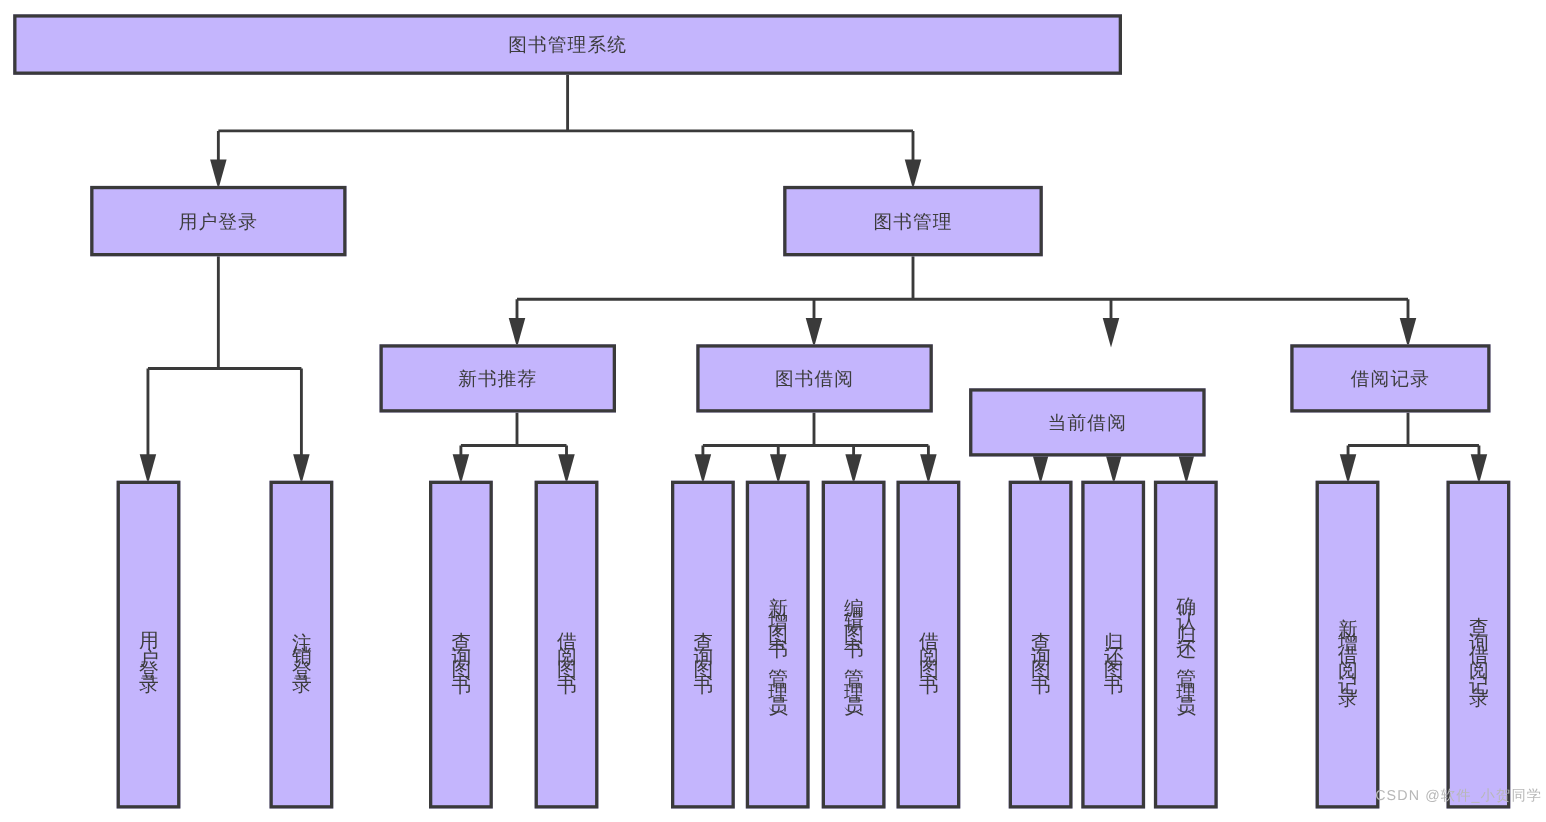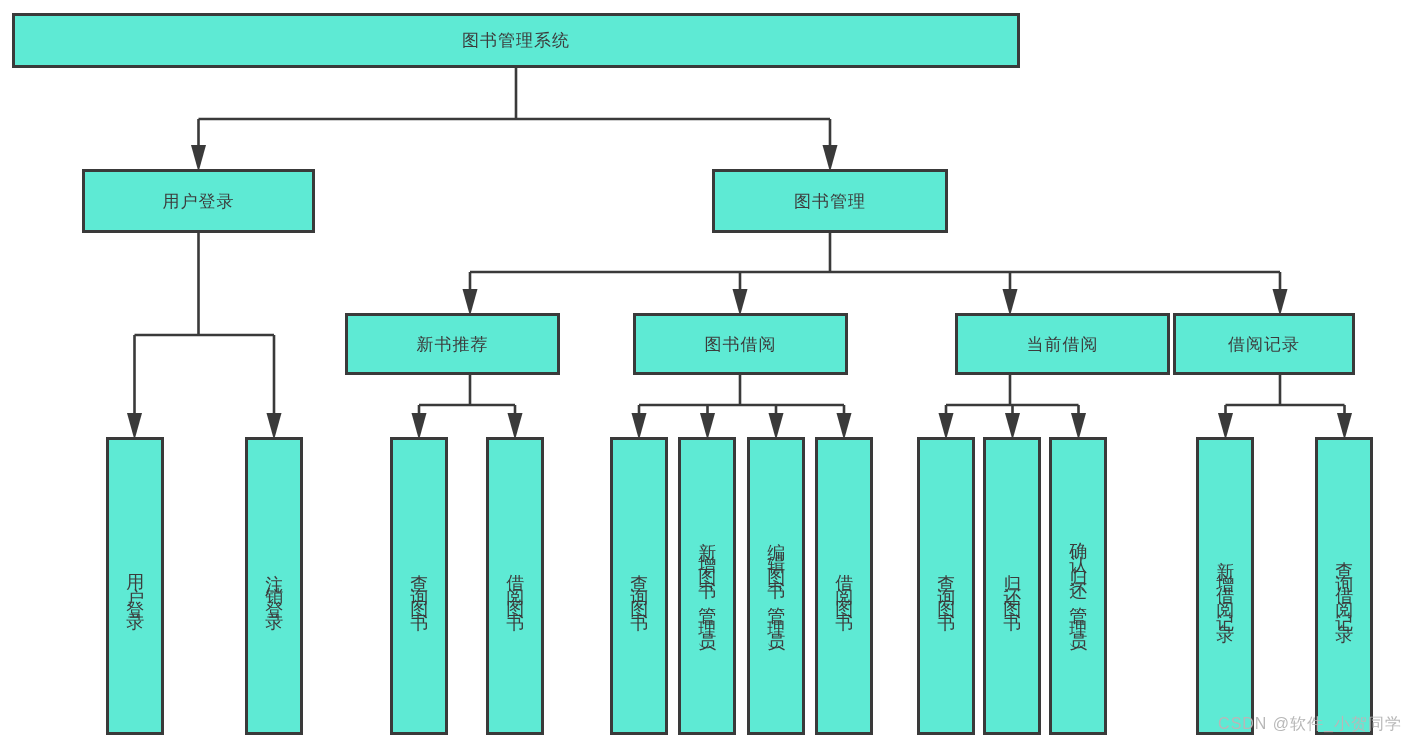--- a/index.html
+++ b/index.html
@@ -9,51 +9,51 @@
     background:#ffffff;
     font-family:"Liberation Sans","DejaVu Sans",sans-serif;
     color:#3c3c3c;
     overflow:hidden;
   }
   .wires{position:absolute;left:0;top:0;width:1405px;height:747px;}
   .node{
     position:absolute;
     box-sizing:border-box;
     border:3px solid #3a3a3a;
-    background:#5eead4;
+    background:#c4b5fd;
     display:flex;align-items:center;justify-content:center;
     text-align:center;
   }
   .hnode{font-size:17px;letter-spacing:1px;}
   .root{left:12px;top:13px;width:1008px;height:55px;}
   .n-user-login{left:82px;top:169px;width:233px;height:64px;}
   .n-book-mgmt{left:712px;top:169px;width:236px;height:64px;text-align:right;}
   .n-sec{top:313px;width:215px;height:62px;}
   .n-sec1{left:345px;}
   .n-sec2{left:633px;}
-  .n-sec3{left:955px;}
+  .n-sec3{left:881px;margin-top:40px;}
   .n-sec4{left:1173px;width:182px;}
   .leaf{top:437px;width:58px;height:298px;}
   .vlabel{
     writing-mode:vertical-rl;
     text-orientation:mixed;
     font-size:18px;
     line-height:1.15;
     letter-spacing:13px;
     white-space:nowrap;
   }
   .lA1{left:106px;} .lA2{left:245px;}
   .lB1{left:390px;} .lB2{left:486px;}
   .lC1{left:610px;} .lC2{left:678px;} .lC3{left:747px;} .lC4{left:815px;}
   .lD1{left:917px;} .lD2{left:983px;} .lD3{left:1049px;}
   .lE1{left:1196px;} .lE2{left:1315px;}
   .watermark{
     position:absolute;
     right:3px;top:714px;
-    font-size:16px;
+    font-size:13px;
     color:#b8b8b8;
     letter-spacing:1px;
   }
 </style>
 </head>
 <body>
 
 <div class="canvas">
 
   <svg class="wires" viewBox="0 0 1405 747" xmlns="http://www.w3.org/2000/svg">

